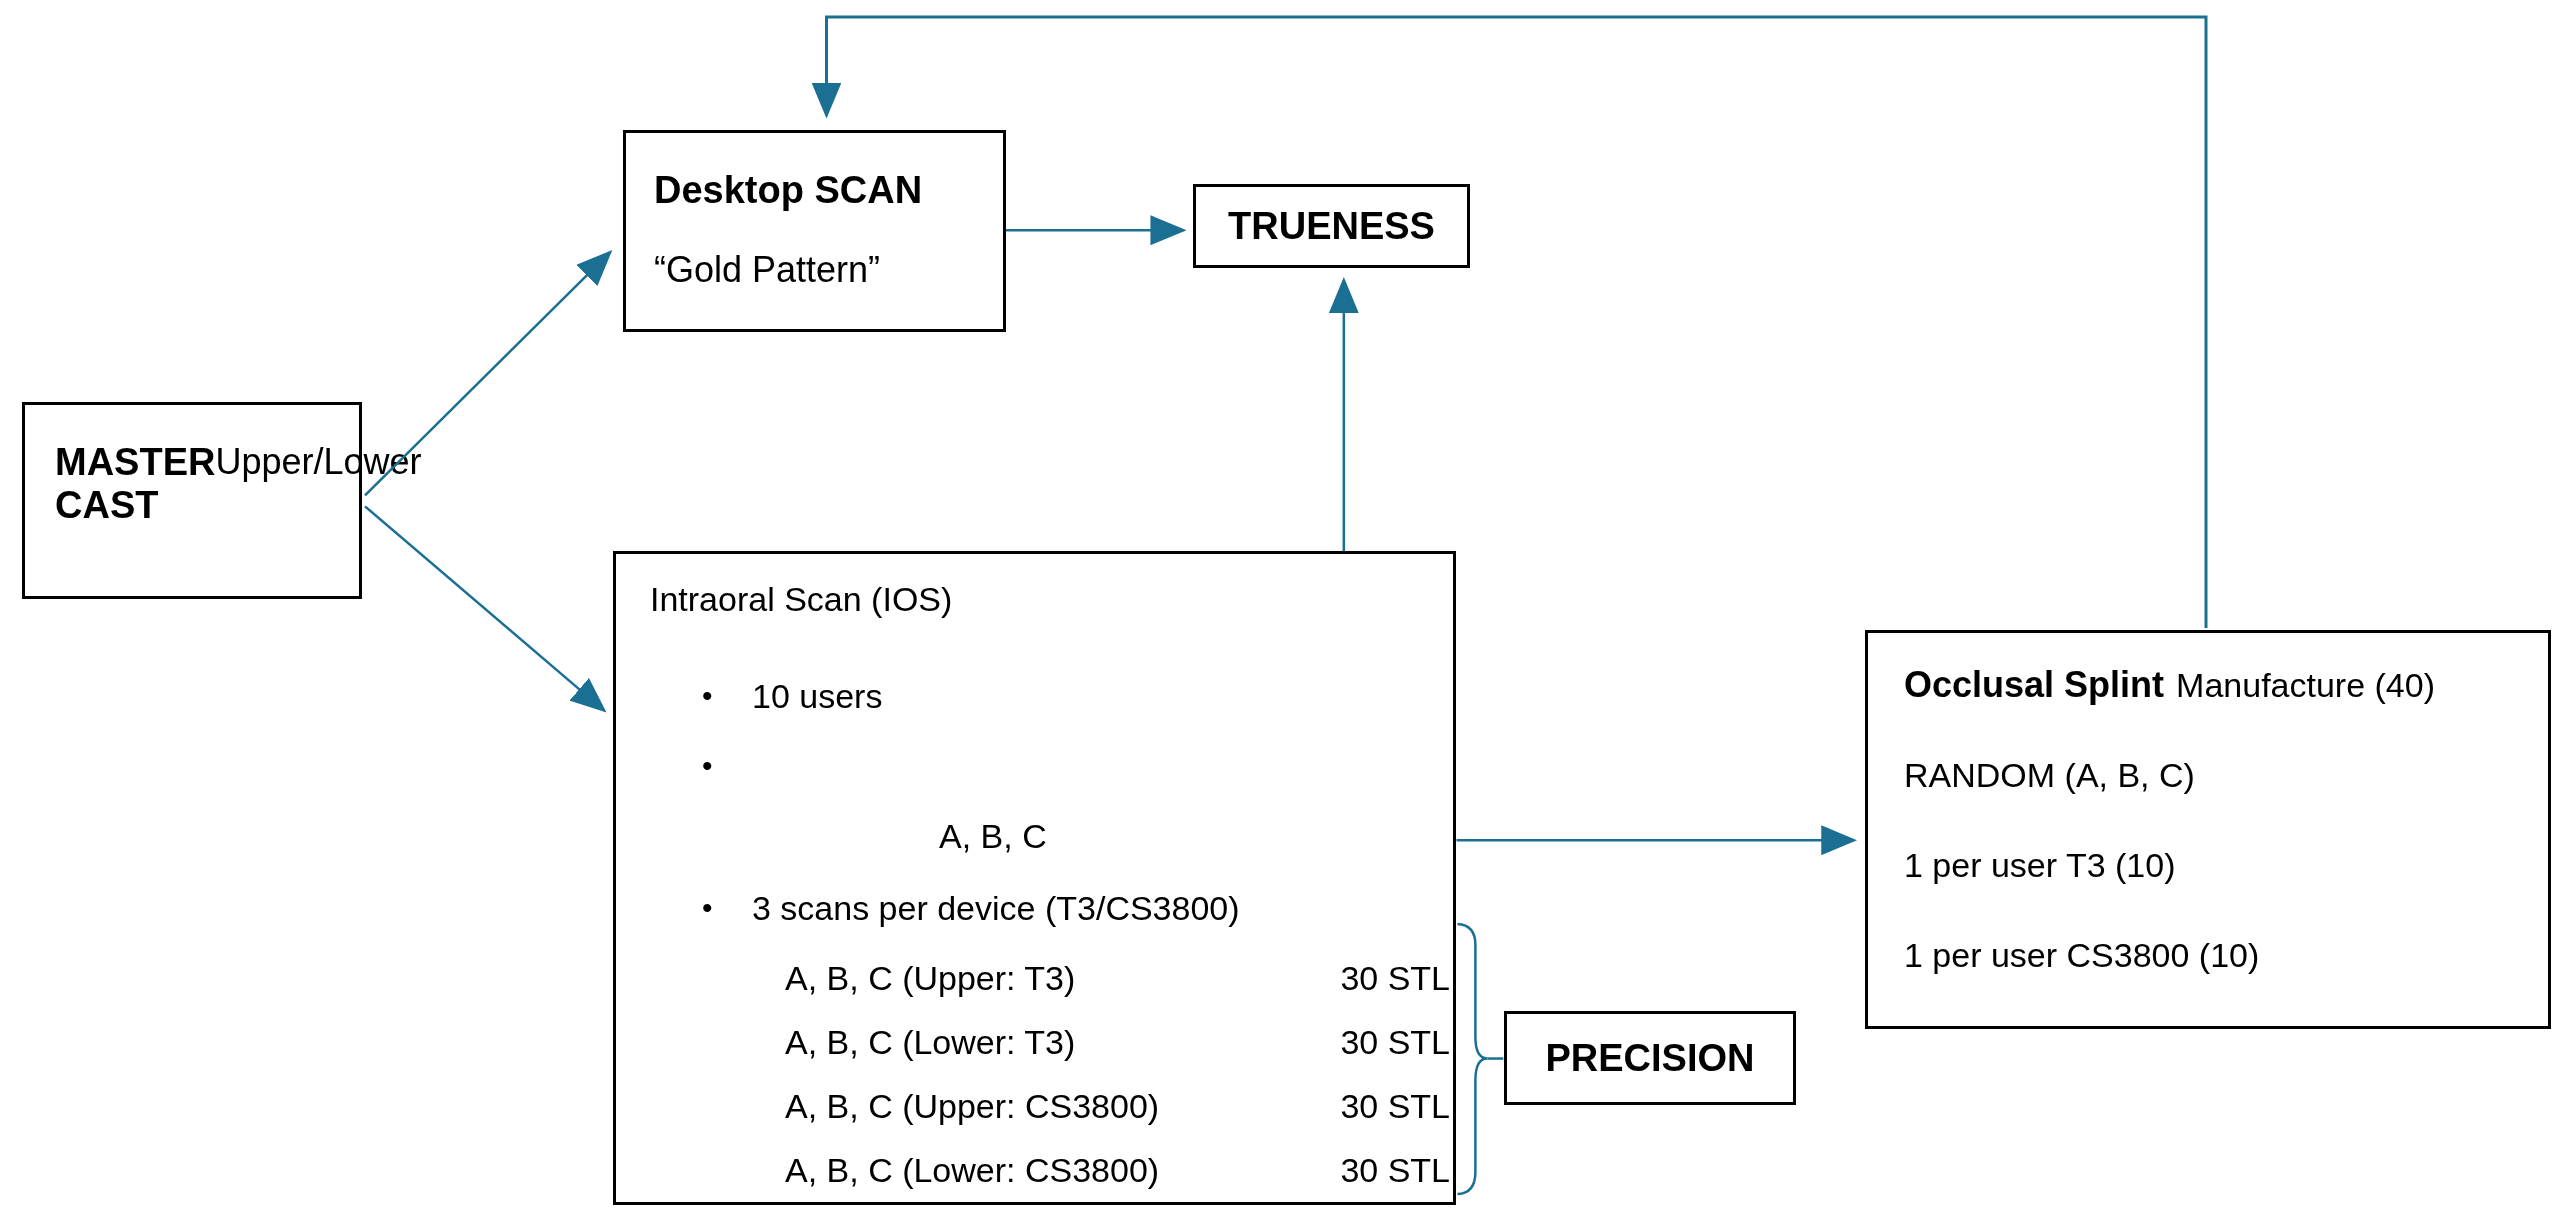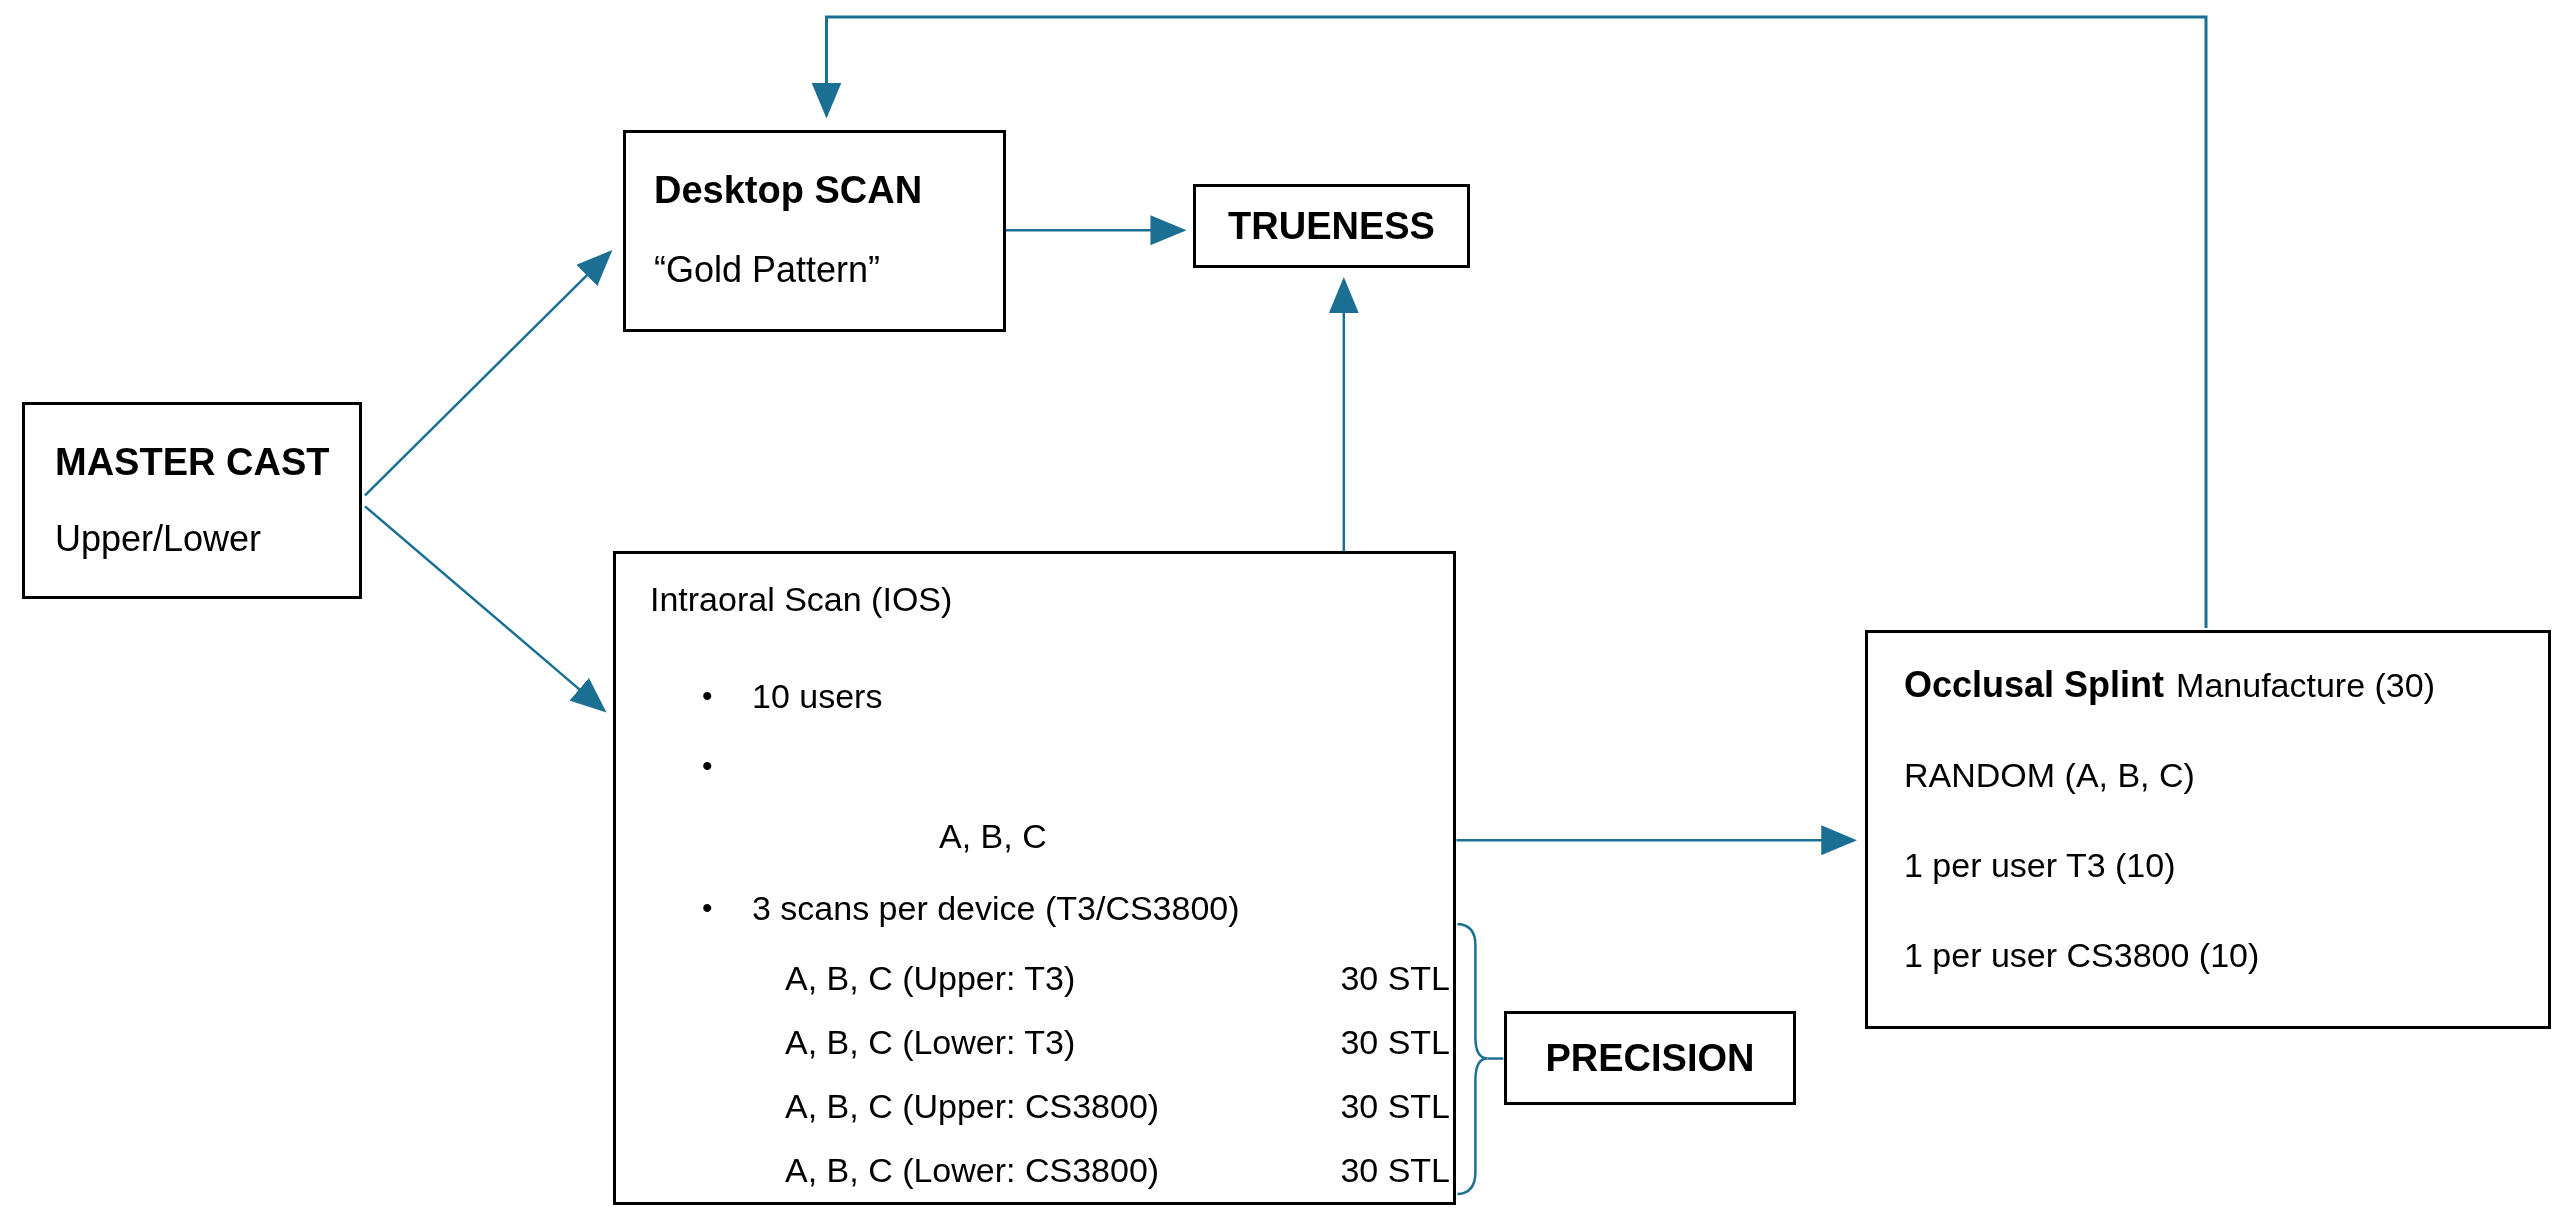--- a/index.html
+++ b/index.html
@@ -11,21 +11,21 @@
     color:#000;
     overflow:hidden;
   }
   .box{
     position:absolute;
     border:3px solid #000;
     background:#fff;
     box-sizing:border-box;
   }
   
-  #master-cast{left:22px;top:402px;width:340px;height:197px;padding:36px 10px 36px 30px;display:flex;flex-direction:column;justify-content:space-between;}
+  #master-cast{left:22px;top:402px;width:340px;height:197px;padding:36px 10px 36px 30px;display:flex;flex-direction:row;justify-content:space-between;}
   #master-cast .t{font-size:38px;font-weight:bold;}
   #master-cast .s{font-size:36px;}
   
   #desktop-scan{left:623px;top:130px;width:383px;height:202px;padding:36px 10px 38px 28px;display:flex;flex-direction:column;justify-content:space-between;}
   #desktop-scan .t{font-size:38px;font-weight:bold;}
   #desktop-scan .s{font-size:36px;margin-top:25px;}
   
   #trueness{left:1193px;top:184px;width:277px;height:84px;display:flex;align-items:center;justify-content:center;font-size:38px;font-weight:bold;}
   
   #precision{left:1504px;top:1011px;width:292px;height:94px;display:flex;align-items:center;justify-content:center;font-size:38px;font-weight:bold;}
@@ -98,21 +98,21 @@
       <span>30 STL</span>
     </div>
   </div>
 
   <div id="precision" class="box">
     <span>PRECISION</span>
   </div>
 
   <div id="occlusal" class="box">
     <div class="line">
-      <span class="bold">Occlusal Splint</span><span class="tail">Manufacture (30)</span>
+      <span class="bold">Occlusal Splint</span><span class="tail">Manufacture (40)</span>
     </div>
     <div class="line">RANDOM (A, B, C)</div>
     <div class="line">1 per user T3 (10)</div>
     <div class="line">1 per user CS3800 (10)</div>
   </div>
 
   <svg id="connectors" viewBox="0 0 2584 1228" xmlns="http://www.w3.org/2000/svg">
     <defs>
       <marker id="ah" markerUnits="userSpaceOnUse" markerWidth="36" markerHeight="30" refX="33" refY="15" orient="auto">
         <path d="M0,0 L36,15 L0,30 Z" fill="#1B6F93"></path>

